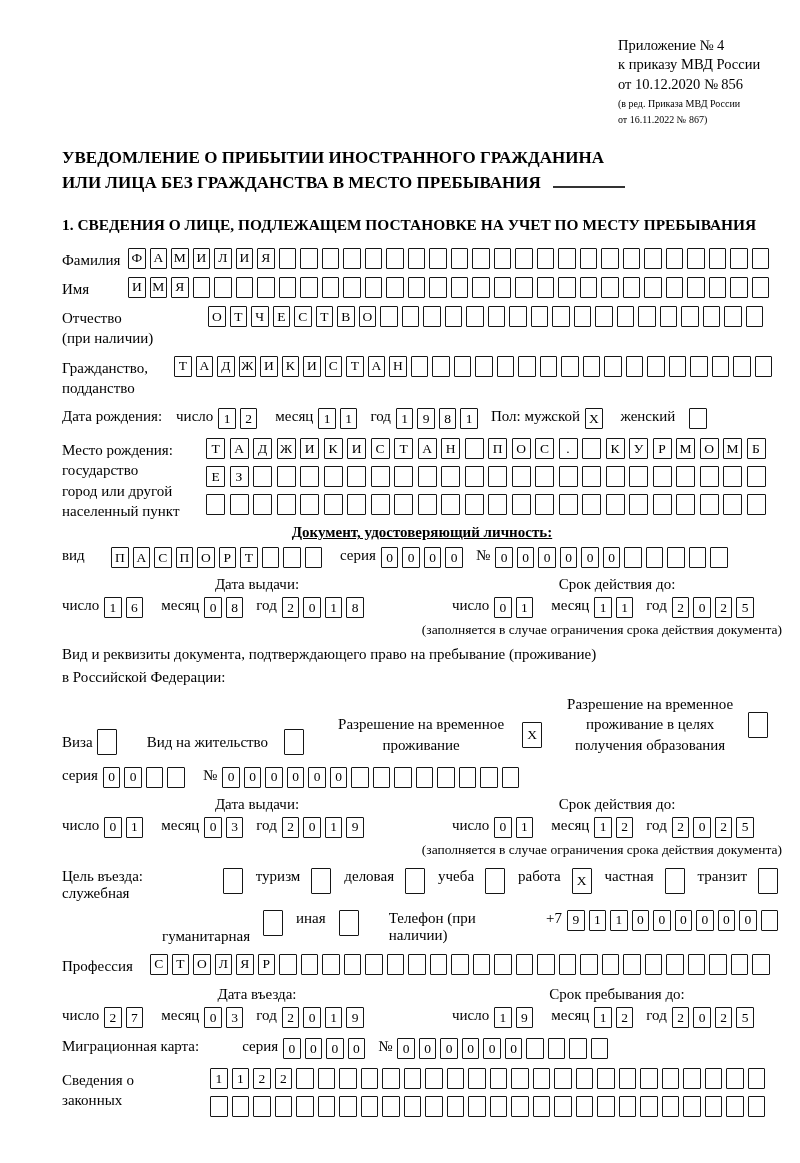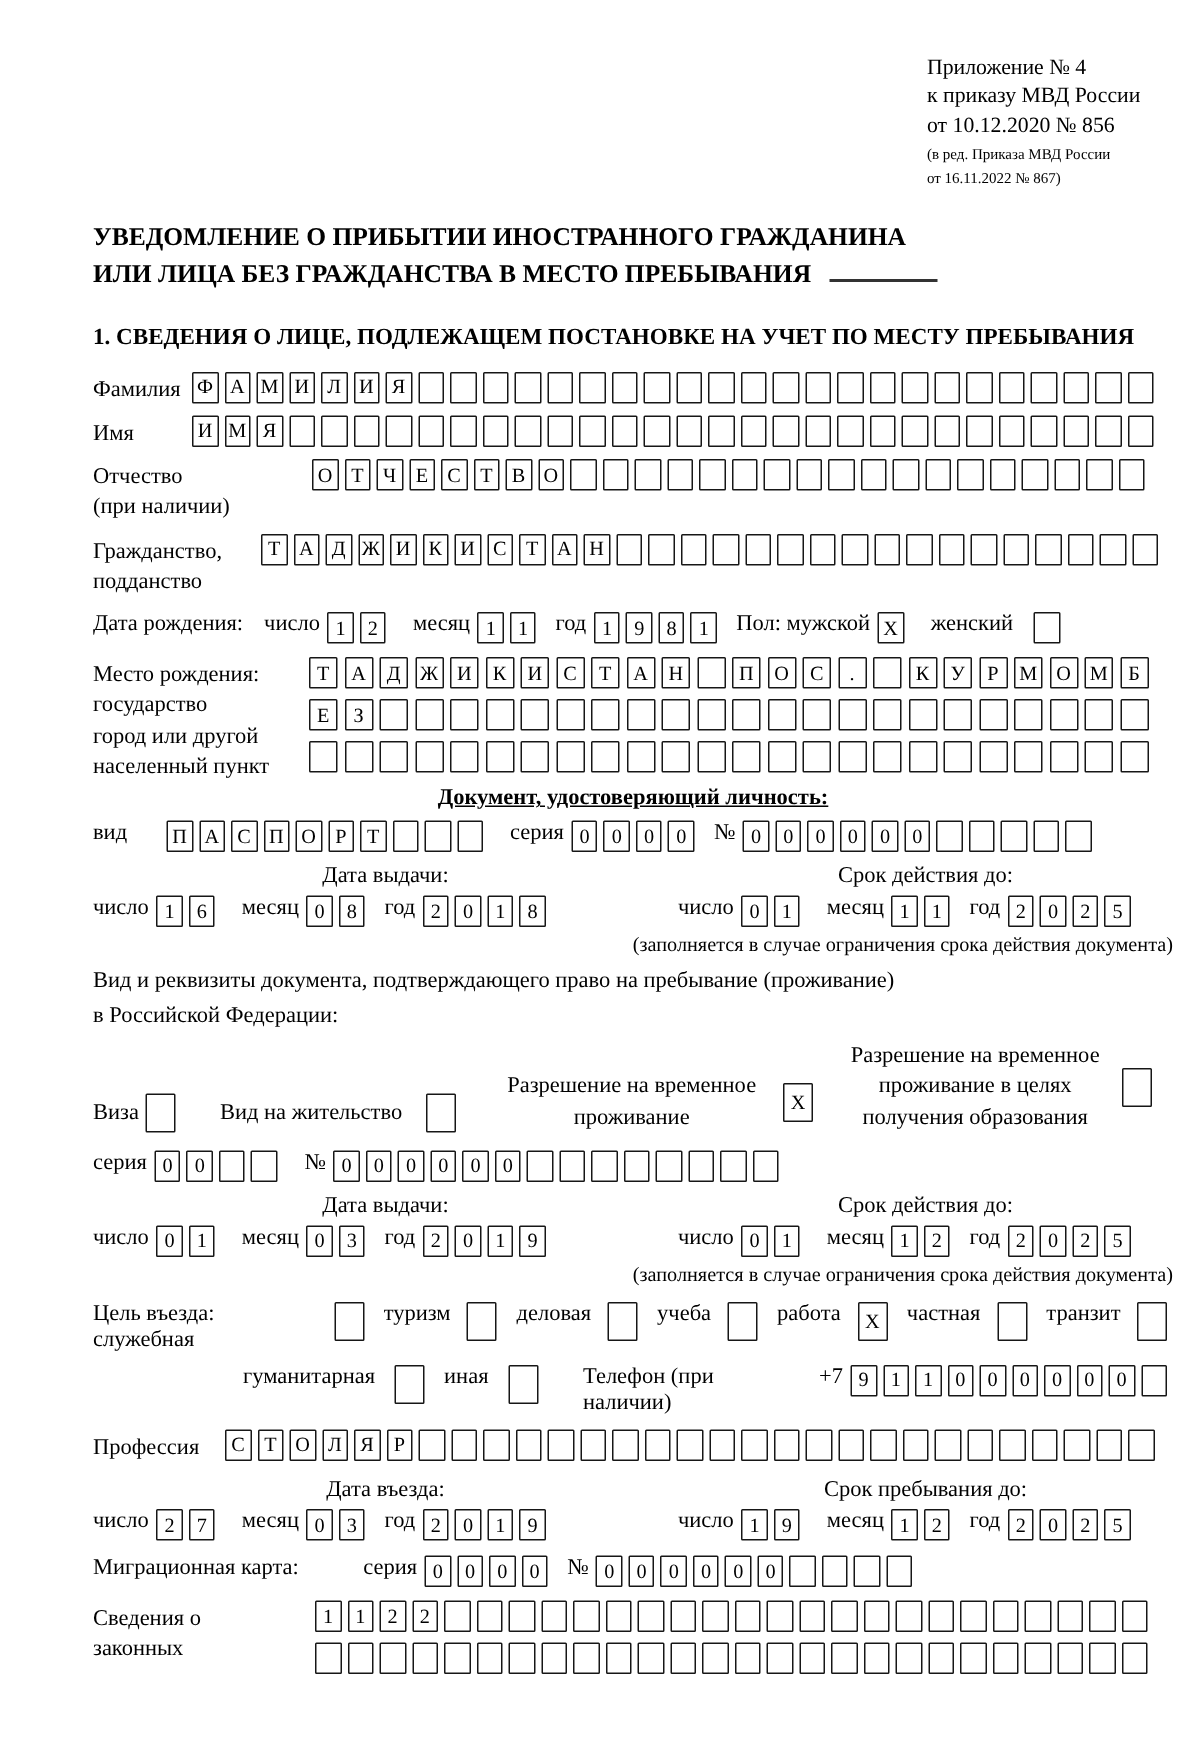--- a/index.html
+++ b/index.html
@@ -538,21 +538,21 @@
     <div class="cells tall" style="margin-left:6px;">
         <span class="cell"></span>
       </div>
     <span class="lbl ml2">транзит</span>
     <div class="cells tall" style="margin-left:6px;">
         <span class="cell"></span>
       </div>
   </div>
 
   <div class="frow dg" style="margin-top:8px;">
-    <span class="lbl" style="margin-left:100px;">гуманитарная</span>
+    <span class="lbl" style="margin-left:100px;margin-top:18px;">гуманитарная</span>
     <div class="cells tall" style="margin-left:8px;">
         <span class="cell"></span>
       </div>
     <span class="lbl ml2">иная</span>
     <div class="cells tall" style="margin-left:8px;">
         <span class="cell"></span>
       </div>
     <span class="lbl" style="margin-left:26px;">Телефон (при наличии)</span>
     <span class="lbl" style="margin-left:28px;">+7</span>
     <div class="cells">

